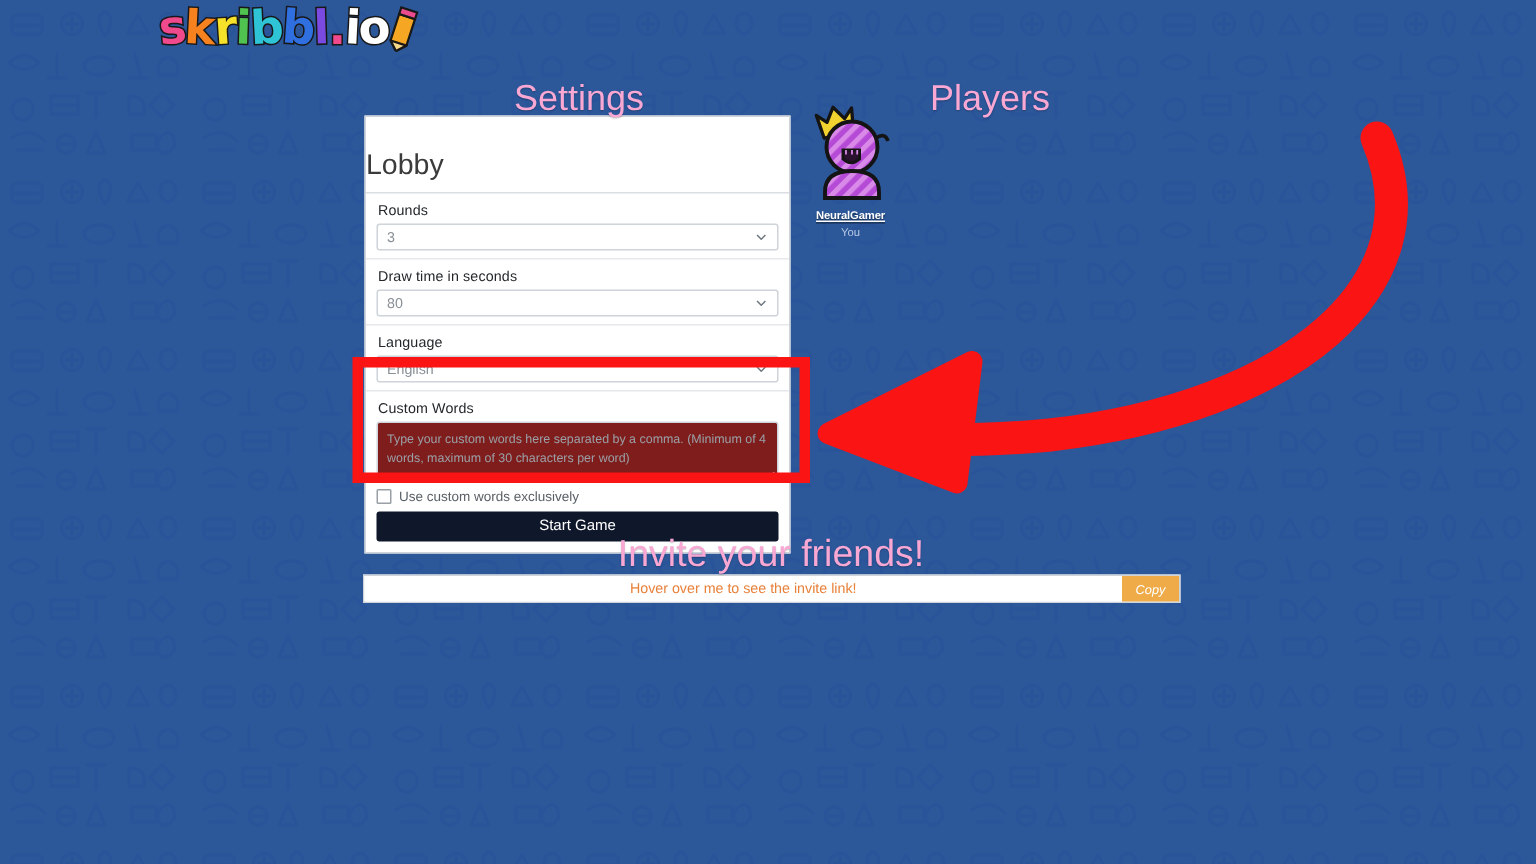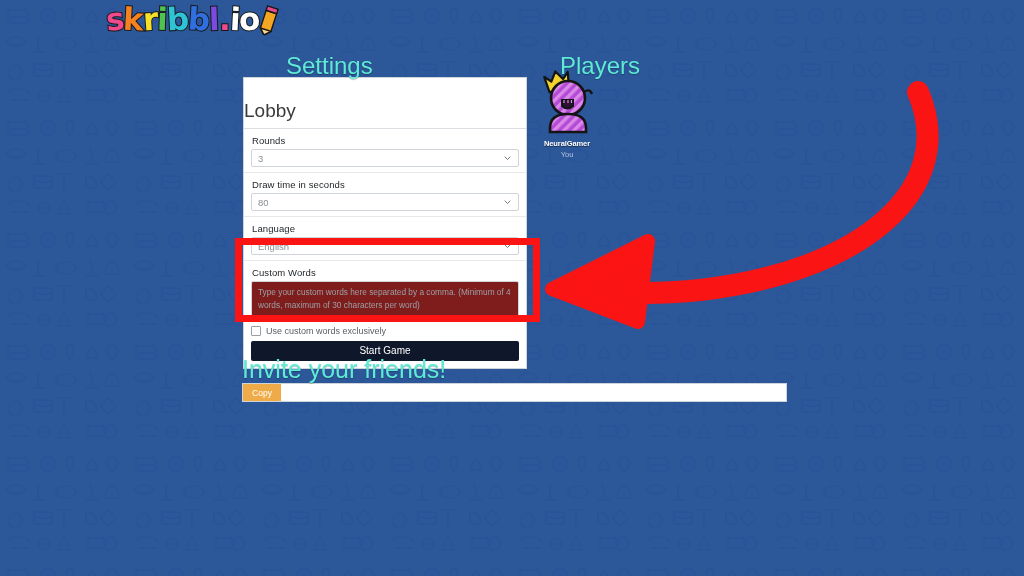--- a/index.html
+++ b/index.html
@@ -58,23 +58,24 @@
     display:inline-block;
     width: 13px; height: 30px;
     margin-left: 2px;
     transform: rotate(18deg);
     vertical-align: -6px;
   }
 
   
   .section-title {
     position: absolute;
-    color: #5eead4;
+    color: #f9a8d4;
     font-size: 24px;
     font-weight: normal;
+    text-align: center;
     z-index: 4;
     text-shadow: 0 1px 1px rgba(0,0,0,.25);
   }
   #settings-title { left: 286px; top: 52px; width: 200px; }
   #players-title  { left: 560px; top: 52px; width: 200px; }
   #invite-title {
     left: 242px; top: 355px; width: 544px;
     font-size: 25px;
   }
 
@@ -191,20 +192,21 @@
     z-index: 4;
   }
   #avatar-wrap { width: 60px; height: 76px; position: relative; }
   #player-name {
     font-size: 7.5px;
     font-weight: bold;
     color: #ffffff;
     margin-top: -3px;
     text-shadow: 0 1px 1px rgba(0,0,0,.5);
     letter-spacing: -.1px;
+    text-decoration: underline;
   }
   #player-you {
     font-size: 7.5px;
     color: #b7c8e4;
     margin-top: 2px;
   }
 
   
   #invite-bar {
     position: absolute;
@@ -229,20 +231,21 @@
   }
   #copy-button {
     width: 38px;
     background: #eeab48;
     color: #ffffff;
     font-size: 8.5px;
     display: flex;
     align-items: center;
     justify-content: center;
     cursor: pointer;
+    font-style: italic;
   }
 
   
   #annotation-layer {
     position: absolute;
     inset: 0;
     z-index: 20;
     pointer-events: none;
   }
   #highlight-rect {
@@ -391,20 +394,21 @@
       <path d="M47 26 q6 -4 8 2" stroke="#141414" stroke-width="2.4" fill="none"></path>
 
       <path d="M13 62 q0 -14 18 -14 q18 0 18 14 v4 h-36 z" fill="url(#stripes)" stroke="#141414" stroke-width="2.6"></path>
     </svg>
   </div>
   <div id="player-name">NeuralGamer</div>
   <div id="player-you">You</div>
 </div>
 
 <div id="invite-bar">
+  <div id="invite-link-field">Hover over me to see the invite link!</div>
   <div id="copy-button">Copy</div>
 </div>
 
 <div id="annotation-layer">
   <div id="highlight-rect"></div>
   <svg width="1024" height="576" viewBox="0 0 1024 576" xmlns="http://www.w3.org/2000/svg" style="position:absolute;left:0;top:0;">
     <path d="M918 92 C 960 190, 860 272, 700 290 C 660 294, 620 294, 575 292" fill="none" stroke="#fb1414" stroke-width="22" stroke-linecap="round"></path>
     <path d="M648 241 L552 289 L638 322 Z" fill="#fb1414" stroke="#fb1414" stroke-width="14" stroke-linejoin="round"></path>
   </svg>
 </div>

